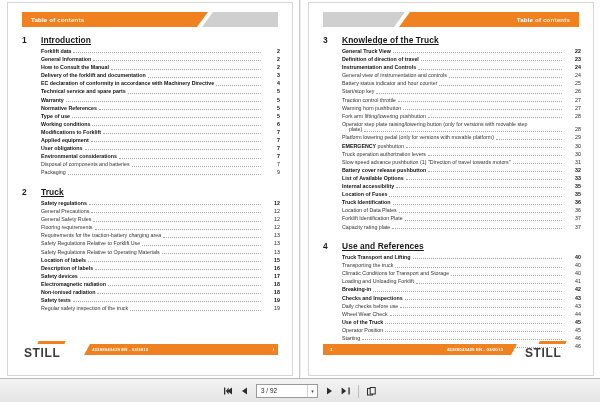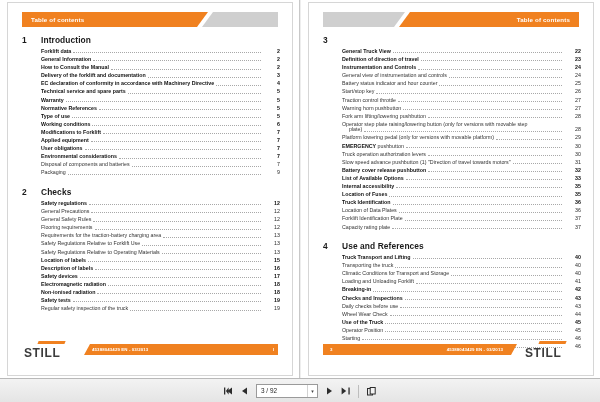--- a/index.html
+++ b/index.html
@@ -104,20 +104,21 @@
     font-size: 8.4px;
     font-weight: bold;
     color: #1a1a1a;
     flex: 0 0 19px;
   }
   .chapter .ttl {
     font-size: 8.4px;
     font-weight: bold;
     color: #1a1a1a;
     letter-spacing: .1px;
+    text-decoration: underline;
   }
 
   .entry {
     display: flex;
     align-items: flex-end;
     padding-left: 19px;
     font-size: 5.3px;
     color: #2b2b2b;
     line-height: 1.05;
     margin-bottom: 2.55px;
@@ -374,21 +375,21 @@
               <span class="dots"></span>
               <span class="pg">7</span>
             </div>
             <div class="entry l2">
               <span class="txt">Packaging</span>
               <span class="dots"></span>
               <span class="pg">9</span>
             </div>
             <div class="chapter">
               <span class="num">2</span>
-              <span class="ttl">Checks</span>
+              <span class="ttl">Truck</span>
             </div>
             <div class="entry l1">
               <span class="txt">Safety regulations</span>
               <span class="dots"></span>
               <span class="pg">12</span>
             </div>
             <div class="entry l2">
               <span class="txt">General Precautions</span>
               <span class="dots"></span>
               <span class="pg">12</span>
@@ -474,20 +475,21 @@
 
         <div class="hdr righthdr">
           <div class="grey"></div>
           <div class="orange"></div>
           <div class="lbl">Table of contents</div>
         </div>
 
         <div class="toc" id="toc-right">
             <div class="chapter">
               <span class="num">3</span>
+              <span class="ttl">Knowledge of the Truck</span>
             </div>
             <div class="entry l1">
               <span class="txt">General Truck View</span>
               <span class="dots"></span>
               <span class="pg">22</span>
             </div>
             <div class="entry l1">
               <span class="txt">Definition of direction of travel</span>
               <span class="dots"></span>
               <span class="pg">23</span>

